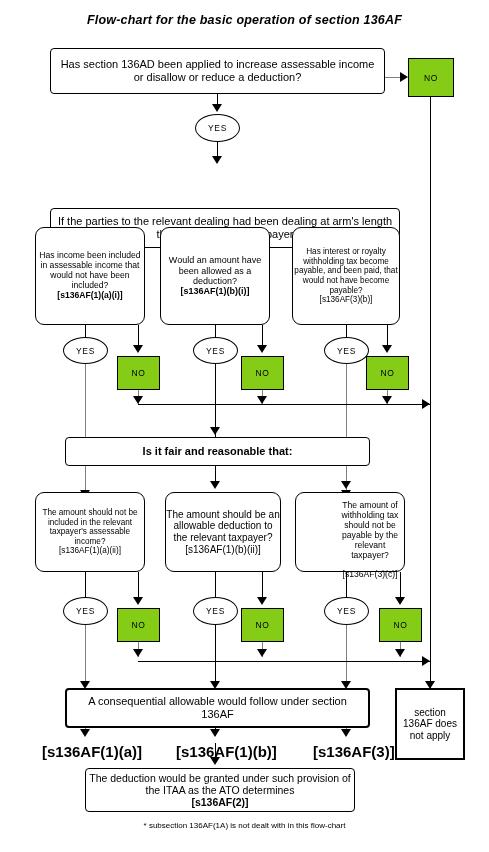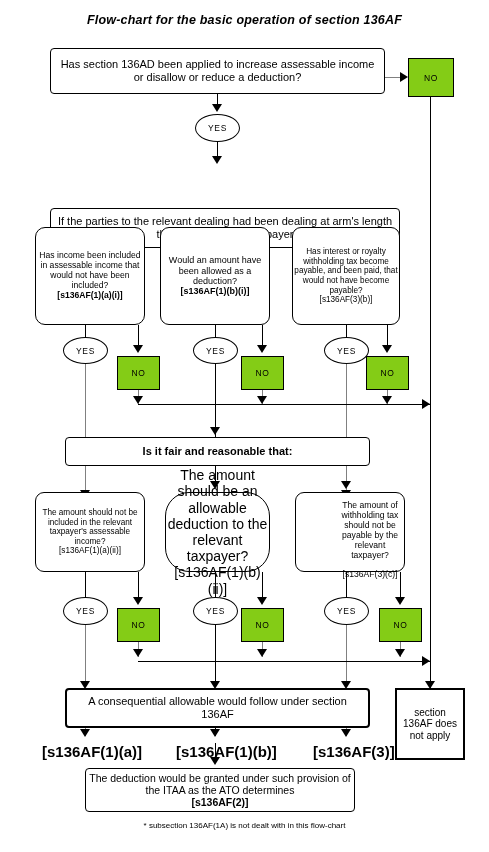--- a/index.html
+++ b/index.html
@@ -135,21 +135,21 @@
 
   <div class="vline" style="left:89px;top:208px;height:13px;"></div>
   <div class="arrow-d" style="left:84px;top:216px;"></div>
 
   <div class="vline" style="left:215px;top:208px;height:13px;"></div>
   <div class="arrow-d" style="left:210px;top:216px;"></div>
 
   <div class="vline" style="left:346px;top:208px;height:13px;"></div>
   <div class="arrow-d" style="left:341px;top:216px;"></div>
 
-  <div class="node rounded-sm" style="left:35px;top:227px;width:110px;height:98px;font-size:8.6px;flex-direction:column;border-radius:10px;">
+  <div class="node rounded-sm" style="left:35px;top:227px;width:110px;height:98px;font-size:8.6px;flex-direction:column;">
     <div class="txt">Has income been included in assessable income that would not have been included?</div>
     <div class="txt b">[s136AF(1)(a)(i)]</div>
   </div>
 
   <div class="node rounded-sm" style="left:160px;top:227px;width:110px;height:98px;font-size:9px;flex-direction:column;">
     <div class="txt">Would an amount have been allowed as a deduction?</div>
     <div class="txt b">[s136AF(1)(b)(i)]</div>
   </div>
 
   <div class="node rounded-sm" style="left:292px;top:227px;width:108px;height:98px;font-size:8.2px;flex-direction:column;">
@@ -209,21 +209,21 @@
 
   <div class="node rounded" style="left:65px;top:437px;width:305px;height:29px;font-size:11px;font-weight:bold;">
     <div class="txt">Is it fair and reasonable that:</div>
   </div>
 
   <div class="node rounded-sm" style="left:35px;top:492px;width:110px;height:80px;font-size:8.2px;flex-direction:column;">
     <div class="txt">The amount should not be included in the relevant taxpayer's assessable income?</div>
     <div class="txt">[s136AF(1)(a)(ii)]</div>
   </div>
 
-  <div class="node rounded-sm" style="left:165px;top:492px;width:105px;height:80px;font-size:14px;flex-direction:column;border-radius:24px;">
+  <div class="node rounded-sm" style="left:165px;top:492px;width:116px;height:80px;font-size:10px;flex-direction:column;">
     <div class="txt">The amount should be an allowable deduction to the relevant taxpayer?</div>
     <div class="txt">[s136AF(1)(b)(ii)]</div>
   </div>
 
   <div class="node rounded-sm" style="left:295px;top:492px;width:110px;height:80px;font-size:8.6px;flex-direction:column;justify-content:flex-start;padding-top:8px;padding-left:40px;">
     <div class="txt">The amount of withholding tax should not be payable by the relevant taxpayer?</div>
     <div class="txt" style="margin-top:9px;">[s136AF(3)(c)]</div>
   </div>
 
   <div class="arrow-d" style="left:210px;top:481px;"></div>

